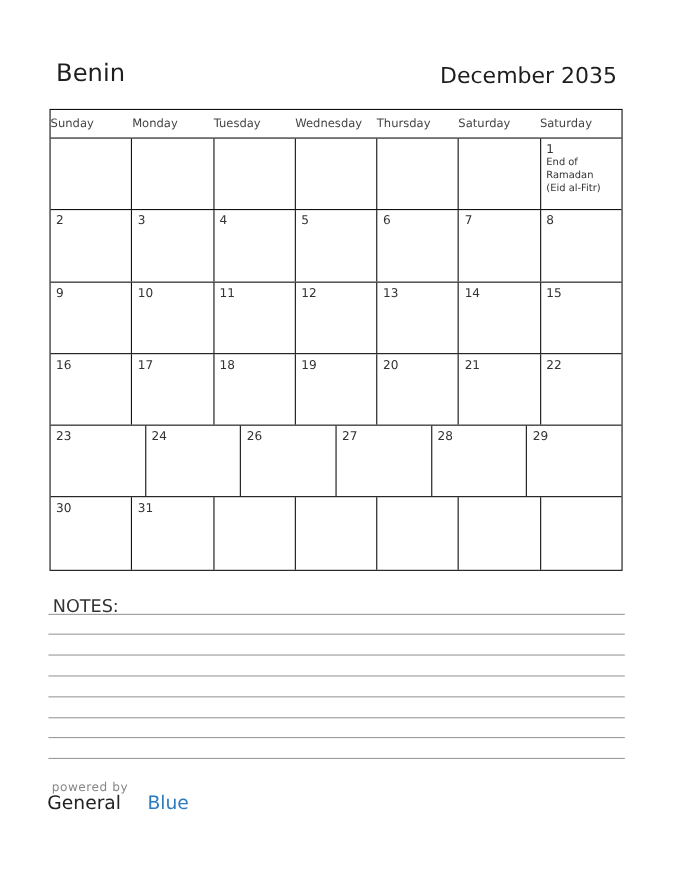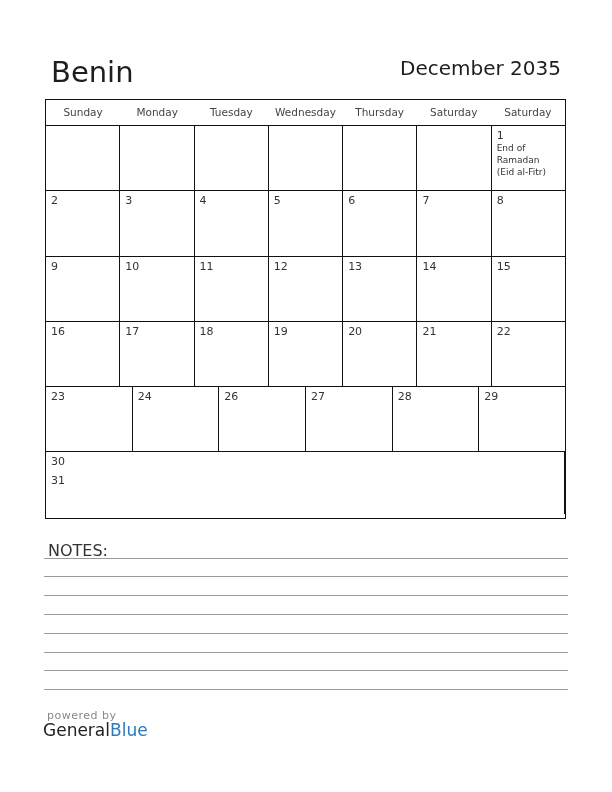--- a/index.html
+++ b/index.html
@@ -1,34 +1,34 @@
 <!DOCTYPE html>
 <html><head>
 <meta charset="utf-8">
 <style>
   html, body { margin: 0; padding: 0; background: #ffffff; }
   body { width: 612px; height: 792px; position: relative; overflow: hidden;
          font-family: "DejaVu Sans", sans-serif; color: #222; }
-  .country { position: absolute; left: 51px; top: 55px; font-size: 29px; color: #1e1e1e; text-align: right; }
+  .country { position: absolute; left: 51px; top: 55px; font-size: 22px; color: #1e1e1e; text-align: right; }
   .month { position: absolute; right: 51px; top: 56px; font-size: 20px; color: #1e1e1e; }
   .cal { position: absolute; left: 45px; top: 99px; width: 521px; border: 1.3px solid #111;
          box-sizing: border-box; }
   .hdr { display: flex; height: 25px; border-bottom: 1.3px solid #111; }
-  .hdr div { flex: 1; text-align: center; font-size: 10.5px; color: #444; line-height: 25px; }
+  .hdr div { flex: 1; font-size: 10.5px; color: #444; line-height: 25px; }
   .row { display: flex; height: 65.3px; border-bottom: 1.3px solid #111; box-sizing: border-box; }
-  .row:last-child { border-bottom: none; flex-direction: column; }
+  .row:last-child { border-bottom: none; }
   .cell { flex: 1; border-right: 1.3px solid #111; box-sizing: border-box; padding: 3px 5px; }
   .cell:last-child { border-right: none; }
   .num { font-size: 11px; color: #333; line-height: 13px; }
   .ev { font-size: 9px; color: #333; line-height: 12px; }
   .notes-label { position: absolute; left: 48px; top: 541px; font-size: 16px; color: #333; }
   .line { position: absolute; left: 44px; width: 524px; height: 1px; background: #9a9a9a; }
   .powered { position: absolute; left: 47px; top: 709px; font-size: 11px; color: #888; letter-spacing: 0.5px; }
   .brand { position: absolute; left: 43px; top: 720px; font-size: 17px; color: #222; }
-  .brand .blue { color: #2a7bc0; }
+  .brand .blue { color: #2a7bc0; padding-left: 24px; }
 </style>
 </head>
 <body>
 
 <div class="country">Benin</div>
 <div class="month">December 2035</div>
 
 <div class="cal">
   <div class="hdr" id="hdr">
       <div>Sunday</div>

